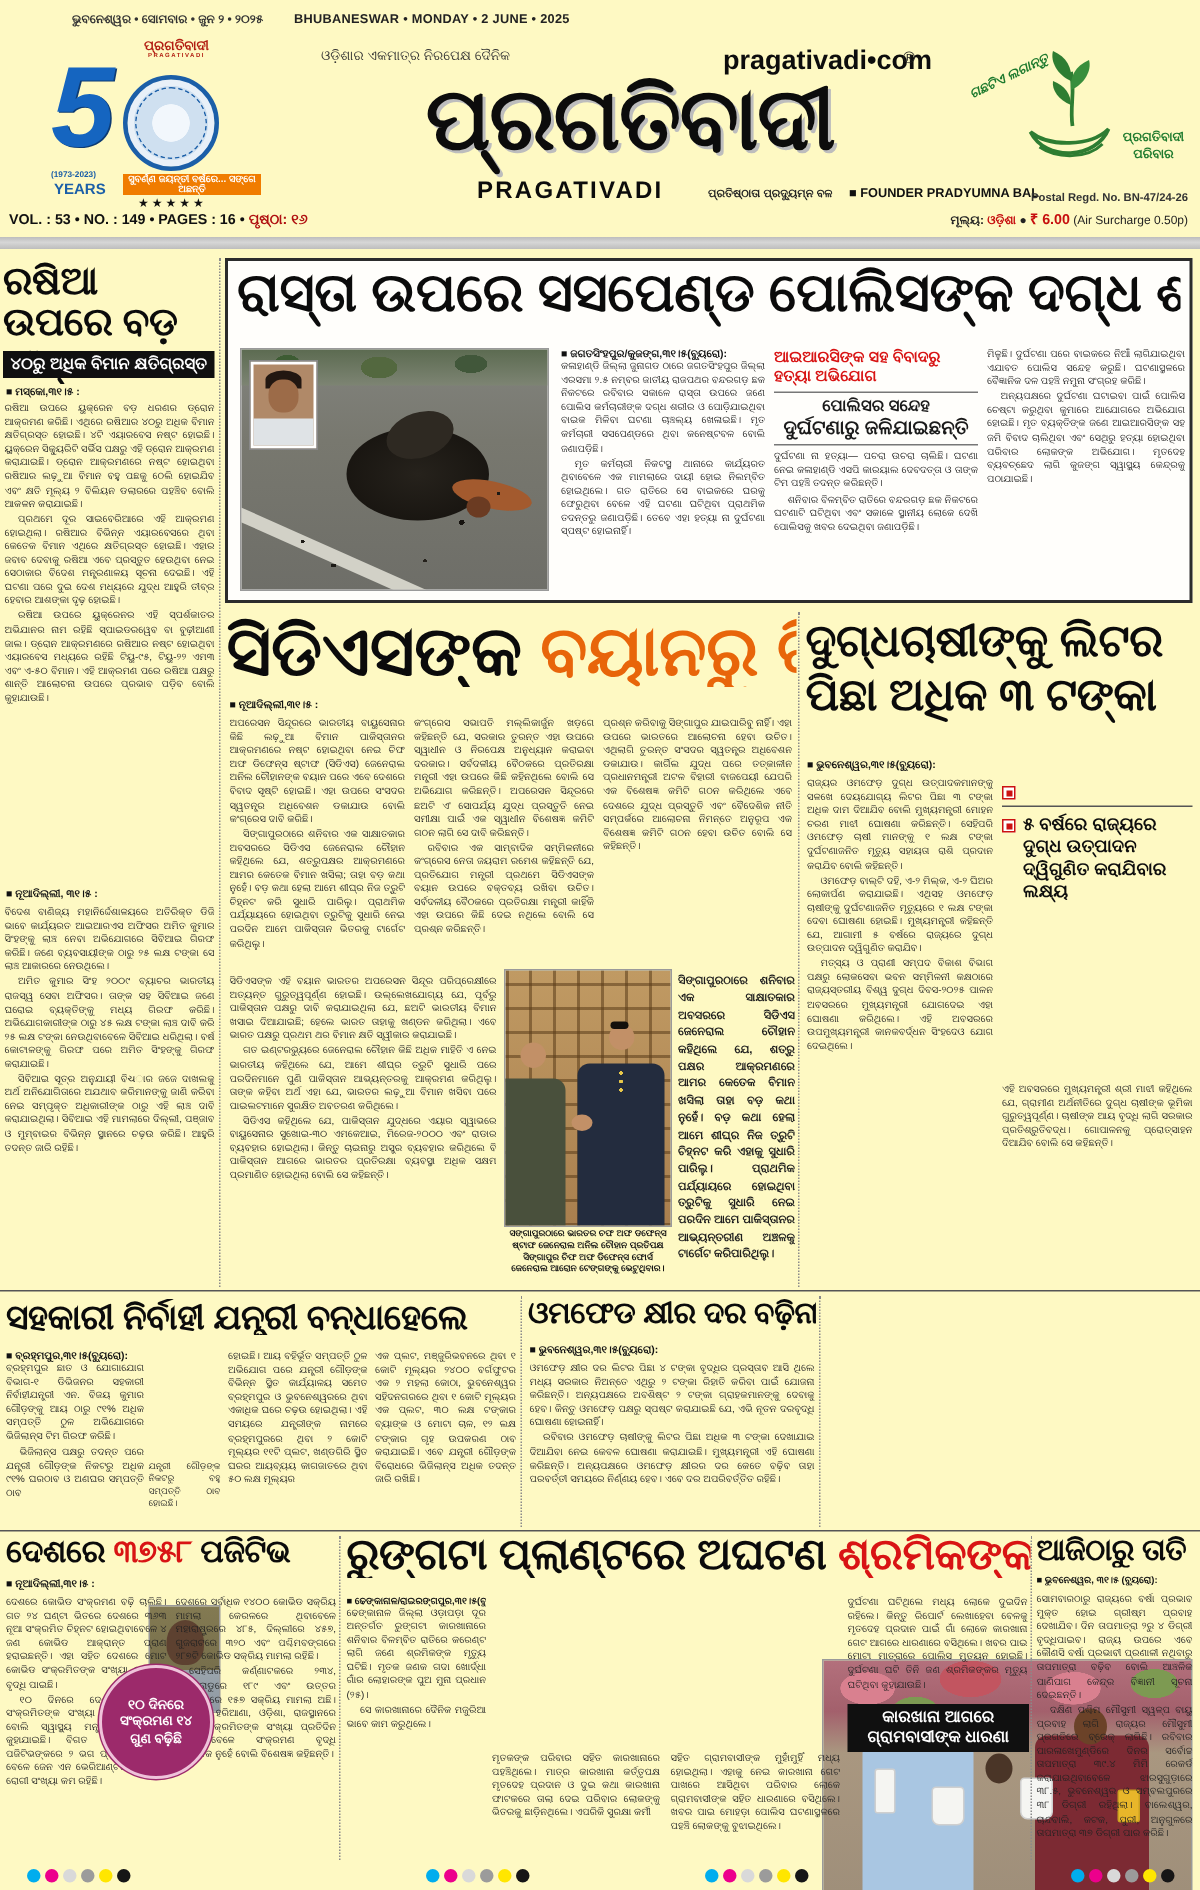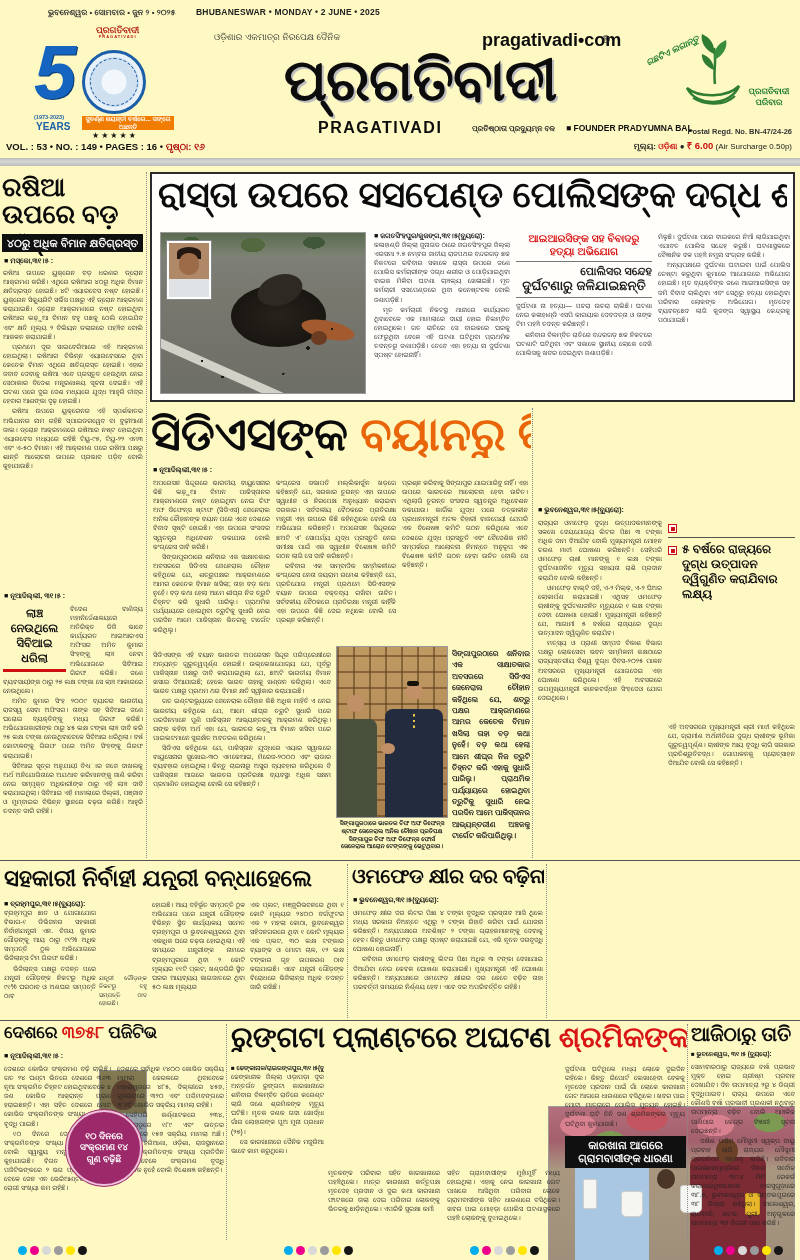--- a/index.html
+++ b/index.html
@@ -47,21 +47,21 @@
   .yrange{color:#1b5fa8;font-weight:bold;font-size:5.5px}
   .orangebox{background:#f07c00;color:#fff;font-size:6.5px;font-weight:800;text-align:center;
              display:flex;align-items:center;justify-content:center}
   .stars{font-size:8px;letter-spacing:2px;color:#111}
   .green-arc{color:#1e7a2e;font-weight:800;font-size:9px;font-style:italic;transform:rotate(-26deg);
              transform-origin:left;display:inline-block;white-space:nowrap}
   .green-family{color:#1e7a2e;font-weight:800;font-size:8.5px;line-height:1.25;text-align:center}
   
   .accent{color:#e8650a}
   .rednum{color:#d81414}
-  .redhead{color:#d81414;font-weight:800;font-size:10.5px;line-height:1.25;text-align:center}
+  .redhead{color:#d81414;font-weight:800;font-size:10.5px;line-height:1.25;}
   .subrule{border-top:1px solid #777;margin:3px 0}
   .pullbox{float:left;width:63px;margin:2px 4px 2px 0;text-align:center;font-weight:900;
            font-size:11.5px;line-height:1.3;color:#0b0b0b;border-bottom:3px solid #d01010;padding-bottom:3px}
   .bullet-row{display:flex;gap:5px;padding:4px 0;border-bottom:1px solid #555}
   .bullet-row:last-of-type{border-bottom:none}
   .bullet-sq{width:9px;height:9px;border:1.5px solid #cc1111;background:#fff;flex:none;margin-top:4px;position:relative}
   .bullet-sq::after{content:"";position:absolute;inset:1.5px;background:#cc1111}
   .bullet-txt{font-size:12px;font-weight:800;line-height:1.25;color:#0d0d0d}
   .badge{border-radius:50%;background:#9c2a6b;border:2px solid #efc3da;color:#fff;display:flex;
          align-items:center;justify-content:center;text-align:center;font-size:9px;font-weight:800;
@@ -170,21 +170,20 @@
   <div class="abs blackbar" style="left:2px;top:234px;width:141px;height:18px;font-size:11px">୪୦ରୁ ଅଧିକ ବିମାନ କ୍ଷତିଗ୍ରସ୍ତ</div>
   <div class="abs byline" style="left:4px;top:257px;width:137px">■ ମସ୍କୋ,୩୧।୫ :</div>
   <div class="abs body-text" style="left:3px;top:268px;width:140px;height:252px">
       <p>ରଷିଆ ଉପରେ ୟୁକ୍ରେନ ବଡ଼ ଧରଣର ଡ୍ରୋନ ଆକ୍ରମଣ କରିଛି। ଏଥିରେ ରଷିଆର ୪୦ରୁ ଅଧିକ ବିମାନ କ୍ଷତିଗ୍ରସ୍ତ ହୋଇଛି। ୪ଟି ଏୟାରବେସ ନଷ୍ଟ ହୋଇଛି। ୟୁକ୍ରେନ ସିକ୍ୟୁରିଟି ସର୍ଭିସ ପକ୍ଷରୁ ଏହି ଡ୍ରୋନ ଆକ୍ରମଣ କରାଯାଇଛି। ଡ୍ରୋନ ଆକ୍ରମଣରେ ନଷ୍ଟ ହୋଇଥିବା ରଷିଆର ଲଢ଼ୁଆ ବିମାନ ବହୁ ପଛକୁ ଠେଲି ହୋଇଯିବ ଏବଂ କ୍ଷତି ମୂଲ୍ୟ ୨ ବିଲିୟନ ଡଲାରରେ ପହଞ୍ଚିବ ବୋଲି ଆକଳନ କରାଯାଇଛି।</p>
       <p>ପ୍ରଥମେ ଦୂର ସାଇବେରିଆରେ ଏହି ଆକ୍ରମଣ ହୋଇଥିଲା। ରଷିଆର ବିଭିନ୍ନ ଏୟାରବେସରେ ଥିବା କେତେକ ବିମାନ ଏଥିରେ କ୍ଷତିଗ୍ରସ୍ତ ହୋଇଛି। ଏହାର ଜବାବ ଦେବାକୁ ରଷିଆ ଏବେ ପ୍ରସ୍ତୁତ ହେଉଥିବା ନେଇ ସେଠାକାର ବିଦେଶ ମନ୍ତ୍ରଣାଳୟ ସୂଚନା ଦେଇଛି। ଏହି ଘଟଣା ପରେ ଦୁଇ ଦେଶ ମଧ୍ୟରେ ଯୁଦ୍ଧ ଆହୁରି ତୀବ୍ର ହେବାର ଆଶଙ୍କା ଦୃଢ଼ ହୋଇଛି।</p>
       <p>ରଷିଆ ଉପରେ ୟୁକ୍ରେନର ଏହି ସ୍ପର୍ଶକାତର ଅଭିଯାନର ନାମ ରହିଛି ସ୍ପାଇଡରୱେବ ବା ବୁଢ଼ୀଆଣୀ ଜାଲ। ଡ୍ରୋନ ଆକ୍ରମଣରେ ରଷିଆର ନଷ୍ଟ ହୋଇଥିବା ଏୟାରବେସ ମଧ୍ୟରେ ରହିଛି ଟିୟୁ-୯୫, ଟିୟୁ-୨୨ ଏମ୩ ଏବଂ ଏ-୫୦ ବିମାନ। ଏହି ଆକ୍ରମଣ ପରେ ରଷିଆ ପକ୍ଷରୁ ଶାନ୍ତି ଆଲୋଚନା ଉପରେ ପ୍ରଭାବ ପଡ଼ିବ ବୋଲି କୁହାଯାଉଛି।</p>
     </div>
 
   <div class="abs byline" style="left:4px;top:592px;width:137px">■ ନୂଆଦିଲ୍ଲୀ, ୩୧।୫ :</div>
   <div class="abs body-text" style="left:3px;top:604px;width:140px;height:252px">
-    <span class="pullbox">ଲାଞ୍ଚ ନେଉଥିଲେ ସିବିଆଇ ଧରିଲା</span>
     <span><p>ବିଦେଶ ବାଣିଜ୍ୟ ମହାନିର୍ଦ୍ଦେଶାଳୟରେ ଅତିରିକ୍ତ ଡିଜି ଭାବେ କାର୍ଯ୍ୟରତ ଆଇଆରଏସ ଅଫିସର ଅମିତ କୁମାର ସିଂହଙ୍କୁ ଲାଞ୍ଚ ନେବା ଅଭିଯୋଗରେ ସିବିଆଇ ଗିରଫ କରିଛି। ଜଣେ ବ୍ୟବସାୟୀଙ୍କ ଠାରୁ ୨୫ ଲକ୍ଷ ଟଙ୍କା ସେ ଲାଞ୍ଚ ଆକାରରେ ନେଉଥିଲେ।</p><p>ଅମିତ କୁମାର ସିଂହ ୨୦୦୯ ବ୍ୟାଚର ଭାରତୀୟ ରାଜସ୍ୱ ସେବା ଅଫିସର। ତାଙ୍କ ସହ ସିବିଆଇ ଜଣେ ଘରୋଇ ବ୍ୟକ୍ତିଙ୍କୁ ମଧ୍ୟ ଗିରଫ କରିଛି। ଅଭିଯୋଗକାରୀଙ୍କ ଠାରୁ ୪୫ ଲକ୍ଷ ଟଙ୍କା ଲାଞ୍ଚ ଦାବି କରି ୨୫ ଲକ୍ଷ ଟଙ୍କା ନେଉଥିବାବେଳେ ସିବିଆଇ ଧରିଥିଲା। ବର୍ଷ କୋଟାଳଙ୍କୁ ଗିରଫ ପରେ ଅମିତ ସିଂହଙ୍କୁ ଗିରଫ କରାଯାଇଛି।</p><p>ସିବିଆଇ ସୂତ୍ର ଅନୁଯାୟୀ ବିચାର ଜଜେ ଦାଖଲକୁ ଅର୍ଥ ଅନିଯୋଗିତାରେ ଅଯଥାବ କରିମାନଙ୍କୁ ଜାଣି କରିବା ନେଇ ସମ୍ପୃକ୍ତ ଅଧିକାରୀଙ୍କ ଠାରୁ ଏହି ଲାଞ୍ଚ ଦାବି କରାଯାଇଥିଲା। ସିବିଆଇ ଏହି ମାମଲାରେ ଦିଲ୍ଲୀ, ପଞ୍ଜାବ ଓ ମୁମ୍ବାଇର ବିଭିନ୍ନ ସ୍ଥାନରେ ଚଢ଼ଉ କରିଛି। ଆହୁରି ତଦନ୍ତ ଜାରି ରହିଛି।</p></span>
   </div>
 
   <div class="abs" style="left:150px;top:172px;width:645px;height:230px;border:2px solid #2c2c2c;background:#fffefb">
     <div class="abs hl" style="left:6px;top:2px;width:629px;height:54px;font-size:36px;text-align:center;white-space:nowrap">ରାସ୍ତା ଉପରେ ସସପେଣ୍ଡ ପୋଲିସଙ୍କ ଦଗ୍ଧ ଶରୀର</div>
 
     <div class="abs photo crash" style="left:8px;top:58px;width:206px;height:162px">
       <div class="green"></div>
       <div class="stripe"></div>
       <div class="blob" style="left:70px;top:52px;width:95px;height:62px;background:radial-gradient(#26221c,#14110d)"></div>
@@ -202,21 +201,21 @@
     <div class="abs" style="left:222px;top:58px;width:136px;height:164px">
       <div class="byline">■ ଜଗତସିଂହପୁର/କୁଜଙ୍ଗ,୩୧।୫(ବ୍ୟୁରୋ):</div>
       <div class="body-text" style="height:152px">
           <p>କଳାହାଣ୍ଡି ଜିଲ୍ଲା ଜୁନାଗଡ ଠାରେ ଜଗତସିଂହପୁର ଜିଲ୍ଲା ଏରସମା ୨.୫ ନମ୍ବର ଜାତୀୟ ରାଜପଥର ବନ୍ଦରଗଡ଼ ଛକ ନିକଟରେ ରବିବାର ସକାଳେ ରାସ୍ତା ଉପରେ ଜଣେ ପୋଲିସ କର୍ମଚାରୀଙ୍କ ଦଗ୍ଧ ଶରୀର ଓ ପୋଡ଼ିଯାଇଥିବା ବାଇକ ମିଳିବା ଘଟଣା ଚାଞ୍ଚଲ୍ୟ ଖେଳାଇଛି। ମୃତ କର୍ମଚାରୀ ସସପେଣ୍ଡରେ ଥିବା କନେଷ୍ଟବଳ ବୋଲି ଜଣାପଡ଼ିଛି।</p>
           <p>ମୃତ କର୍ମଚାରୀ ନିକଟସ୍ଥ ଥାନାରେ କାର୍ଯ୍ୟରତ ଥିବାବେଳେ ଏକ ମାମଲାରେ ଦାୟୀ ହୋଇ ନିଲମ୍ବିତ ହୋଇଥିଲେ। ଗତ ରାତିରେ ସେ ବାଇକରେ ଘରକୁ ଫେରୁଥିବା ବେଳେ ଏହି ଘଟଣା ଘଟିଥିବା ପ୍ରାଥମିକ ତଦନ୍ତରୁ ଜଣାପଡ଼ିଛି। ତେବେ ଏହା ହତ୍ୟା ନା ଦୁର୍ଘଟଣା ସ୍ପଷ୍ଟ ହୋଇନାହିଁ।</p>
         </div>
     </div>
     <div class="abs" style="left:364px;top:58px;width:136px;height:164px">
       <div class="redhead">ଆଇଆରସିଙ୍କ ସହ ବିବାଦରୁ ହତ୍ୟା ଅଭିଯୋଗ</div>
       <div class="subrule"></div>
-      <div style="font-size:11px;font-weight:800;text-align:right">ପୋଲିସର ସନ୍ଦେହ</div>
+      <div style="font-size:11px;font-weight:800;text-align:center">ପୋଲିସର ସନ୍ଦେହ</div>
       <div style="font-size:13px;font-weight:900;text-align:center">ଦୁର୍ଘଟଣାରୁ ଜଳିଯାଇଛନ୍ତି</div>
       <div class="subrule"></div>
       <div class="body-text" style="height:92px">
           <p>ଦୁର୍ଘଟଣା ନା ହତ୍ୟା— ପଚରା ଉଚରା ଚାଲିଛି। ଘଟଣା ନେଇ କଳାହାଣ୍ଡି ଏସପି କାରୟାଲ ଦେବଦତ୍ତା ଓ ତାଙ୍କ ଟିମ ପହଞ୍ଚି ତଦନ୍ତ କରିଛନ୍ତି।</p>
           <p>ଶନିବାର ବିଳମ୍ବିତ ରାତିରେ ବନ୍ଦରଗଡ଼ ଛକ ନିକଟରେ ଘଟଣାଟି ଘଟିଥିବା ଏବଂ ସକାଳେ ସ୍ଥାନୀୟ ଲୋକେ ଦେଖି ପୋଲିସକୁ ଖବର ଦେଇଥିବା ଜଣାପଡ଼ିଛି।</p>
         </div>
     </div>
     <div class="abs body-text" style="left:506px;top:58px;width:132px;height:164px">
         <p>ମିଳୁଛି। ଦୁର୍ଘଟଣା ପରେ ବାଇକରେ ନିଆଁ ଲାଗିଯାଇଥିବା ଏଯାବତ ପୋଲିସ ସନ୍ଦେହ କରୁଛି। ଘଟଣାସ୍ଥଳରେ ବୈଜ୍ଞାନିକ ଦଳ ପହଞ୍ଚି ନମୁନା ସଂଗ୍ରହ କରିଛି।</p>
         <p>ଅନ୍ୟପକ୍ଷରେ ଦୁର୍ଘଟଣା ଘଟାଇବା ପାଇଁ ପୋଲିସ ଚେଷ୍ଟା କରୁଥିବା କୁମାରେ ଆଯୋଗରେ ଅଭିଯୋଗ ହୋଇଛି। ମୃତ ବ୍ୟକ୍ତିଙ୍କ ଜଣେ ଆଇଆରସିଙ୍କ ସହ ଜମି ବିବାଦ ଚାଲିଥିବା ଏବଂ ସେଥିରୁ ହତ୍ୟା ହୋଇଥିବା ପରିବାର ଲୋକଙ୍କ ଅଭିଯୋଗ। ମୃତଦେହ ବ୍ୟବଚ୍ଛେଦ ଲାଗି କୁଜଙ୍ଗ ସ୍ୱାସ୍ଥ୍ୟ କେନ୍ଦ୍ରକୁ ପଠାଯାଇଛି।</p>
@@ -253,20 +252,21 @@
     <div class="head" style="left:44px;top:96px;width:14px;height:11px"></div>
     <div class="abs" style="right:30px;top:66px;width:6px;height:16px;background:
       radial-gradient(2px 2px at 50% 15%,#e8c84a 0 60%,transparent 61%),
       radial-gradient(2px 2px at 50% 50%,#e8c84a 0 60%,transparent 61%),
       radial-gradient(2px 2px at 50% 85%,#e8c84a 0 60%,transparent 61%)"></div>
   </div>
   <div class="abs cap" style="left:336px;top:820px;width:112px;height:36px">ସିଙ୍ଗାପୁରଠାରେ ଭାରତର ଚିଫ ଅଫ ଡିଫେନ୍ସ ଷ୍ଟାଫ ଜେନେରାଲ ଅନିଲ ଚୌହାନ ପ୍ରତିପକ୍ଷ ସିଙ୍ଗାପୁର ଚିଫ ଅଫ ଡିଫେନ୍ସ ଫୋର୍ସ ଜେନେରାଲ ଆରୋନ ଟେଙ୍ଗଙ୍କୁ ଭେଟୁଥିବାର।</div>
   <div class="abs side-text" style="left:452px;top:648px;width:78px;height:206px;overflow:hidden">ସିଙ୍ଗାପୁରଠାରେ ଶନିବାର ଏକ ସାକ୍ଷାତକାର ଅବସରରେ ସିଡିଏସ ଜେନେରାଲ ଚୌହାନ କହିଥିଲେ ଯେ, ଶତ୍ରୁ ପକ୍ଷର ଆକ୍ରମଣରେ ଆମର କେତେକ ବିମାନ ଖସିଲା ତାହା ବଡ଼ କଥା ନୁହେଁ। ବଡ଼ କଥା ହେଲା ଆମେ ଶୀଘ୍ର ନିଜ ତ୍ରୁଟି ଚିହ୍ନଟ କରି ଏହାକୁ ସୁଧାରି ପାରିଲୁ। ପ୍ରାଥମିକ ପର୍ଯ୍ୟାୟରେ ହୋଇଥିବା ତ୍ରୁଟିକୁ ସୁଧାରି ନେଇ ପରଦିନ ଆମେ ପାକିସ୍ତାନର ଆଭ୍ୟନ୍ତରୀଣ ଅଞ୍ଚଳକୁ ଟାର୍ଗେଟ କରିପାରିଥିଲୁ।</div>
 
   <div class="abs vline" style="left:532px;top:408px;height:450px"></div>
+  <div class="abs hl" style="left:537px;top:410px;width:258px;font-size:30px;line-height:1.2">ଦୁଗ୍ଧଚାଷୀଙ୍କୁ ଲିଟର ପିଛା ଅଧିକ ୩ ଟଙ୍କା</div>
   <div class="abs byline" style="left:538px;top:506px">■ ଭୁବନେଶ୍ୱର,୩୧।୫(ବ୍ୟୁରୋ):</div>
   <div class="abs body-text" style="left:538px;top:518px;width:124px;height:336px">
       <p>ରାଜ୍ୟର ଓମଫେଡ଼ ଦୁଗ୍ଧ ଉତ୍ପାଦକମାନଙ୍କୁ ସଳଖେ ଦେୟଯୋଗ୍ୟ ଲିଟର ପିଛା ୩ ଟଙ୍କା ଅଧିକ ଦାମ ଦିଆଯିବ ବୋଲି ମୁଖ୍ୟମନ୍ତ୍ରୀ ମୋହନ ଚରଣ ମାଝୀ ଘୋଷଣା କରିଛନ୍ତି। ସେହିପରି ଓମଫେଡ଼ ଚାଷୀ ମାନଙ୍କୁ ୧ ଲକ୍ଷ ଟଙ୍କା ଦୁର୍ଘଟଣାଜନିତ ମୃତ୍ୟୁ ସହାୟତା ରାଶି ପ୍ରଦାନ କରାଯିବ ବୋଲି କହିଛନ୍ତି।</p>
       <p>ଓମଫେଡ଼ ବାଲ୍ଟି ଦହି, ଏ-୨ ମିଲ୍କ, ଏ-୨ ଘିଅର ଲୋକାର୍ପଣ କରାଯାଇଛି। ଏଥିସହ ଓମଫେଡ଼ ଚାଷୀଙ୍କୁ ଦୁର୍ଘଟଣାଜନିତ ମୃତ୍ୟୁରେ ୧ ଲକ୍ଷ ଟଙ୍କା ଦେବା ଘୋଷଣା ହୋଇଛି। ମୁଖ୍ୟମନ୍ତ୍ରୀ କହିଛନ୍ତି ଯେ, ଆଗାମୀ ୫ ବର୍ଷରେ ରାଜ୍ୟରେ ଦୁଗ୍ଧ ଉତ୍ପାଦନ ଦ୍ୱିଗୁଣିତ କରାଯିବ।</p>
       <p>ମତ୍ସ୍ୟ ଓ ପ୍ରାଣୀ ସମ୍ପଦ ବିକାଶ ବିଭାଗ ପକ୍ଷରୁ ଲୋକସେବା ଭବନ ସମ୍ମିଳନୀ କକ୍ଷଠାରେ ରାଜ୍ୟସ୍ତରୀୟ ବିଶ୍ୱ ଦୁଗ୍ଧ ଦିବସ-୨୦୨୫ ପାଳନ ଅବସରରେ ମୁଖ୍ୟମନ୍ତ୍ରୀ ଯୋଗଦେଇ ଏହା ଘୋଷଣା କରିଥିଲେ। ଏହି ଅବସରରେ ଉପମୁଖ୍ୟମନ୍ତ୍ରୀ କାନକବର୍ଦ୍ଧନ ସିଂହଦେଓ ଯୋଗ ଦେଇଥିଲେ।</p>
     </div>
   <div class="abs" style="left:668px;top:516px;width:127px;height:200px">
     <div class="bullet-row">
       <span class="bullet-sq"></span>
     </div>
@@ -319,21 +319,21 @@
     <div class="product" style="left:34px;top:72px;width:14px;height:30px"></div>
     <div class="product" style="left:72px;top:84px;width:22px;height:26px;border-radius:3px 3px 5px 5px"></div>
     <div class="product" style="right:92px;top:78px;width:22px;height:28px;border-radius:3px 3px 5px 5px"></div>
     <div class="abs" style="right:34px;top:86px;width:15px;height:22px;background:#e8b62a;border:1px solid #caa020;border-radius:2px"></div>
   </div>
 
   <div class="abs hline" style="left:0;top:1020px;width:800px"></div>
   <div class="abs vline" style="left:226px;top:1024px;height:216px"></div>
   <div class="abs vline" style="left:687px;top:1024px;height:216px"></div>
 
-  <div class="abs hl" style="left:4px;top:1024px;width:220px;font-size:17px;white-space:nowrap">
+  <div class="abs hl" style="left:4px;top:1024px;width:220px;font-size:21px;white-space:nowrap">
     <span>ଦେଶରେ </span><span class="rednum">୩୭୫୮</span><span> ପଜିଟିଭ</span>
   </div>
   <div class="abs byline" style="left:4px;top:1052px">■ ନୂଆଦିଲ୍ଲୀ,୩୧।୫ :</div>
   <div class="abs body-text" style="left:4px;top:1064px;width:107px;height:178px">
       <p>ଦେଶରେ କୋଭିଡ ସଂକ୍ରମଣ ବଢ଼ି ଚାଲିଛି। ଗତ ୨୪ ଘଣ୍ଟା ଭିତରେ ଦେଶରେ ୩୬୩ ନୂଆ ସଂକ୍ରମିତ ଚିହ୍ନଟ ହୋଇଥିବାବେଳେ ୪ ଜଣ କୋଭିଡ ଆକ୍ରାନ୍ତ ପ୍ରାଣ ହରାଇଛନ୍ତି। ଏହା ସହିତ ଦେଶରେ ମୋଟ କୋଭିଡ ସଂକ୍ରମିତଙ୍କ ସଂଖ୍ୟା ୩୭୫୮କୁ ବୃଦ୍ଧି ପାଇଛି।</p>
       <p>୧୦ ଦିନରେ ଦେଶରେ କୋଭିଡ ସଂକ୍ରମିତଙ୍କ ସଂଖ୍ୟା ୧୪ ଗୁଣ ବଢ଼ିଛି ବୋଲି ସ୍ୱାସ୍ଥ୍ୟ ମନ୍ତ୍ରଣାଳୟ ପକ୍ଷରୁ କୁହାଯାଇଛି। ବିଗତ ୨୪ ଘଣ୍ଟାରେ ପଜିଟିଭଙ୍କରେ ୨ ଭଗ ପ୍ରାୟ ହୋଇଥିଲା ବେଳେ ଜେନ ଏନ ଭେରିଆଣ୍ଟରେ ଗୁରୁତର ରୋଗୀ ସଂଖ୍ୟା କମ ରହିଛି।</p>
     </div>
   <div class="abs body-text" style="left:117px;top:1064px;width:107px;height:178px">
       <p>ଦେଶରେ ସର୍ବାଧିକ ୧୪୦୦ କୋଭିଡ ସକ୍ରିୟ ମାମଲା କେରଳରେ ଥିବାବେଳେ ମହାରାଷ୍ଟ୍ରରେ ୪୮୫, ଦିଲ୍ଲୀରେ ୪୫୭, ଗୁଜରାଟରେ ୩୨୦ ଏବଂ ପଶ୍ଚିମବଙ୍ଗରେ ୨୮୭ଟି କୋଭିଡ ସକ୍ରିୟ ମାମଲା ରହିଛି।</p>
       <p>ସେହିପରି କର୍ଣ୍ଣାଟକରେ ୨୩୪, ତାମିଲନାଡୁରେ ୧୮୯ ଏବଂ ଉତ୍ତର ପ୍ରଦେଶରେ ୧୫୭ ସକ୍ରିୟ ମାମଲା ଅଛି। ପଞ୍ଜାବ, ହରିଆଣା, ଓଡ଼ିଶା, ରାଜସ୍ଥାନରେ ମଧ୍ୟ ସଂକ୍ରମିତଙ୍କ ସଂଖ୍ୟା ପ୍ରତିଦିନ ବଢ଼ୁଥିବାବେଳେ ସଂକ୍ରମଣ ବୃଦ୍ଧି ଭୟଜନକ ନୁହେଁ ବୋଲି ବିଶେଷଜ୍ଞ କହିଛନ୍ତି।</p>

